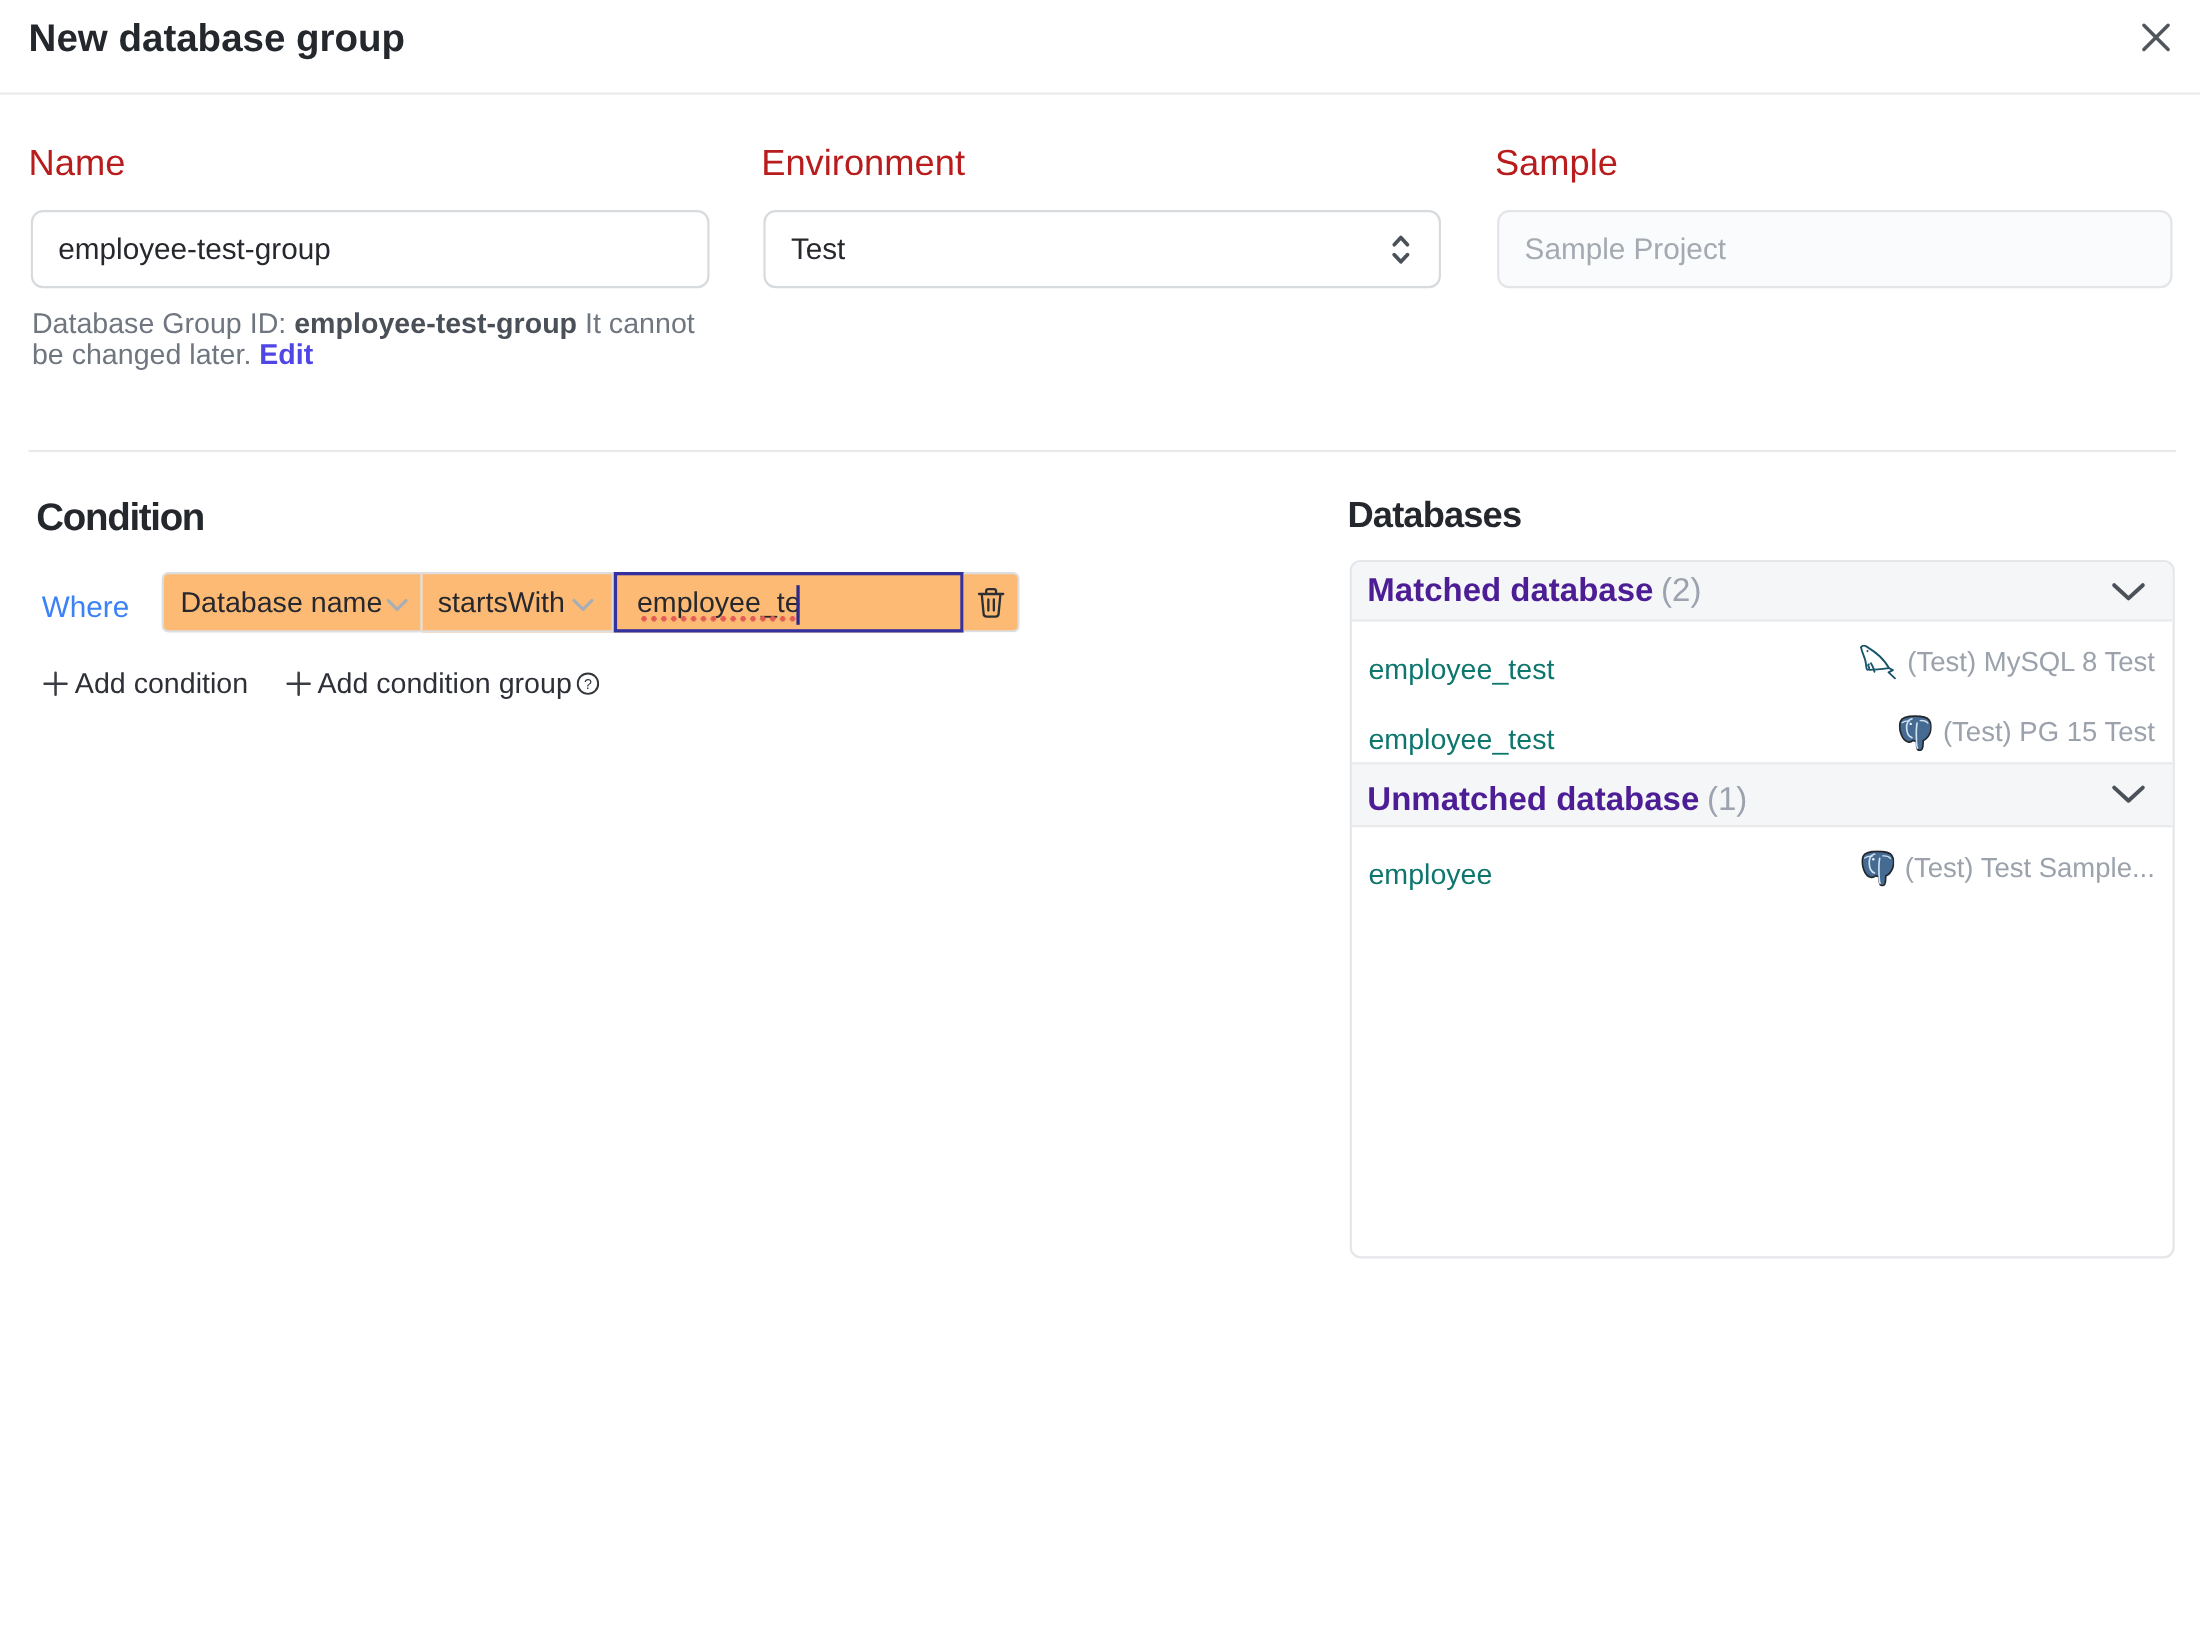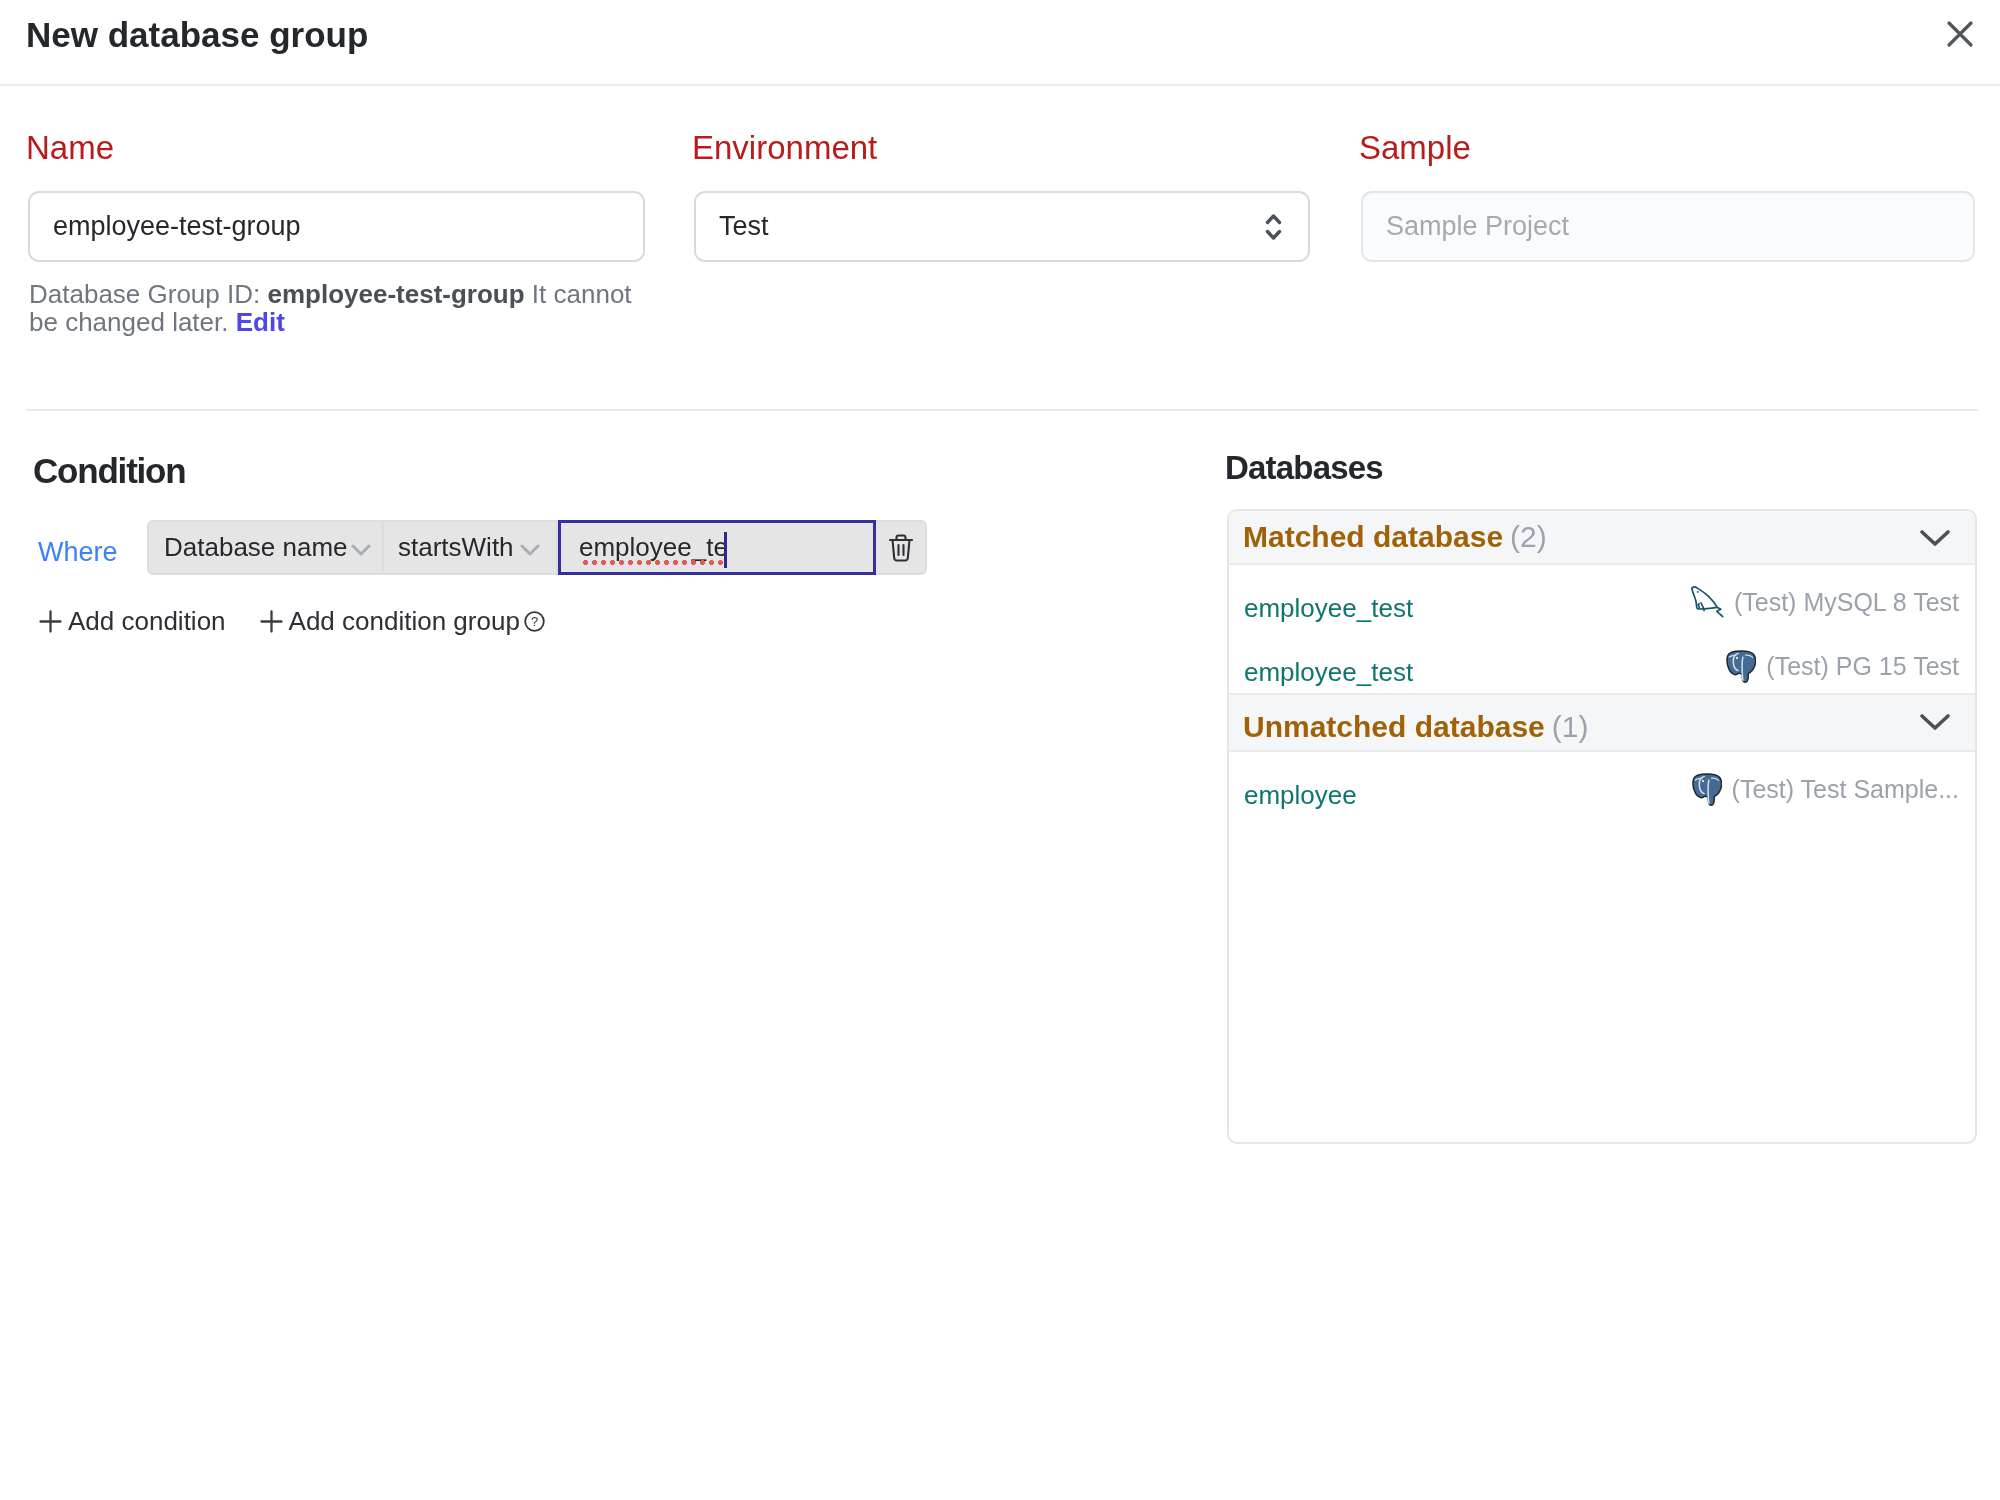--- a/index.html
+++ b/index.html
@@ -16,41 +16,41 @@
 #proj-input  { left:1361px; width:614px; background:#fafbfc; border-color:#e3e5e8; color:#a4aab1; }
 #env-chevrons { position:absolute; left:1265px; top:213px; }
 #helper { position:absolute; left:29px; top:280px; font-size:26px; line-height:28px; color:#70767f; }
 #helper b { color:#4a5058; }
 #helper .edit { color:#4f46e5; font-weight:bold; }
 #hr2 { position:absolute; left:26px; top:409px; width:1952px; height:2px; background:#e7e9eb; }
 
 #cond-h { position:absolute; left:33px; top:453px; font-size:35px; font-weight:bold; letter-spacing:-1.2px; color:#24272c; line-height:1; }
 #where { position:absolute; left:38px; top:539px; font-size:27px; color:#3b82f6; line-height:1; }
 #group { position:absolute; left:147px; top:520px; height:55px; display:flex; border-radius:6px; }
-.seg { height:55px; border:2px solid #dcdee1; background:#e5e5e5; display:flex; align-items:center; font-size:26px; color:#26282d; position:relative; }
+.seg { height:55px; border:2px solid #dcdee1; background:#fdba74; display:flex; align-items:center; font-size:26px; color:#26282d; position:relative; }
 #seg1 { width:237px; border-radius:6px 0 0 6px; padding-left:15px; }
 #seg2 { width:174px; border-left:none; padding-left:14px; }
 #seg3 { width:318px; border:3px solid #34309e; padding-left:18px; position:relative;text-align:right; }
 #seg4 { width:51px; border-left:none; border-radius:0 6px 6px 0; justify-content:center; }
 .segchev { position:absolute; }
 #seg1 .segchev { right:11px; top:22px; }
 #seg2 .segchev { right:16px; top:22px; }
 #caret { position:absolute; left:163px; top:9px; width:3px; height:36px; background:#2c2a8f; }
 #dots { position:absolute; left:20px; top:37px; width:146px; height:5px;
   background-image:radial-gradient(circle, #e25c55 2.4px, transparent 2.6px);
   background-size:9px 5px; background-repeat:repeat-x; }
 #addrow { position:absolute; left:39px; top:606px; height:30px; display:flex; align-items:center; font-size:26px; color:#2d3036; }
 #addrow .plus { margin-right:6px; }
 #addrow .gap { width:34px; }
 #qmark { margin-left:4px; }
 
 #db-h { position:absolute; left:1225px; top:451px; font-size:33px; font-weight:bold; letter-spacing:-0.8px; color:#24272c; line-height:1; }
 #panel { position:absolute; left:1227px; top:509px; width:750px; height:635px; border:2px solid #e4e6e9; border-radius:10px; background:#fff; overflow:hidden; }
 .phead { height:54px; background:#f5f6f8; border-bottom:2px solid #e8eaec; display:flex; align-items:center; padding:0 24px 0 14px; position:relative; }
-.phead .pt { font-size:30px; font-weight:bold; color:#a16207; position:relative; top:0px; }
+.phead .pt { font-size:30px; font-weight:bold; color:#4c1d95; position:relative; top:0px; }
 .phead .pc { font-size:30px; color:#9ca3af; margin-left:7px; position:relative; top:0px; }
 .phead svg { position:absolute; right:24px; top:18px; }
 #phead2 { height:59px; border-top:2px solid #e8eaec; }
 #phead2 .pt, #phead2 .pc { top:4px; }
 .prow { height:64px; position:relative; }
 .prow .dbname { position:absolute; left:15px; top:30px; font-size:26px; color:#0f766e; line-height:1; }
 .prow .eng { position:absolute; right:16px; top:21px; height:32px; display:flex; align-items:center; }
 .prow .eng svg { margin-right:10px; }
 .prow .engtext { font-size:25px; color:#9ba2ab; line-height:1; }
 </style>

